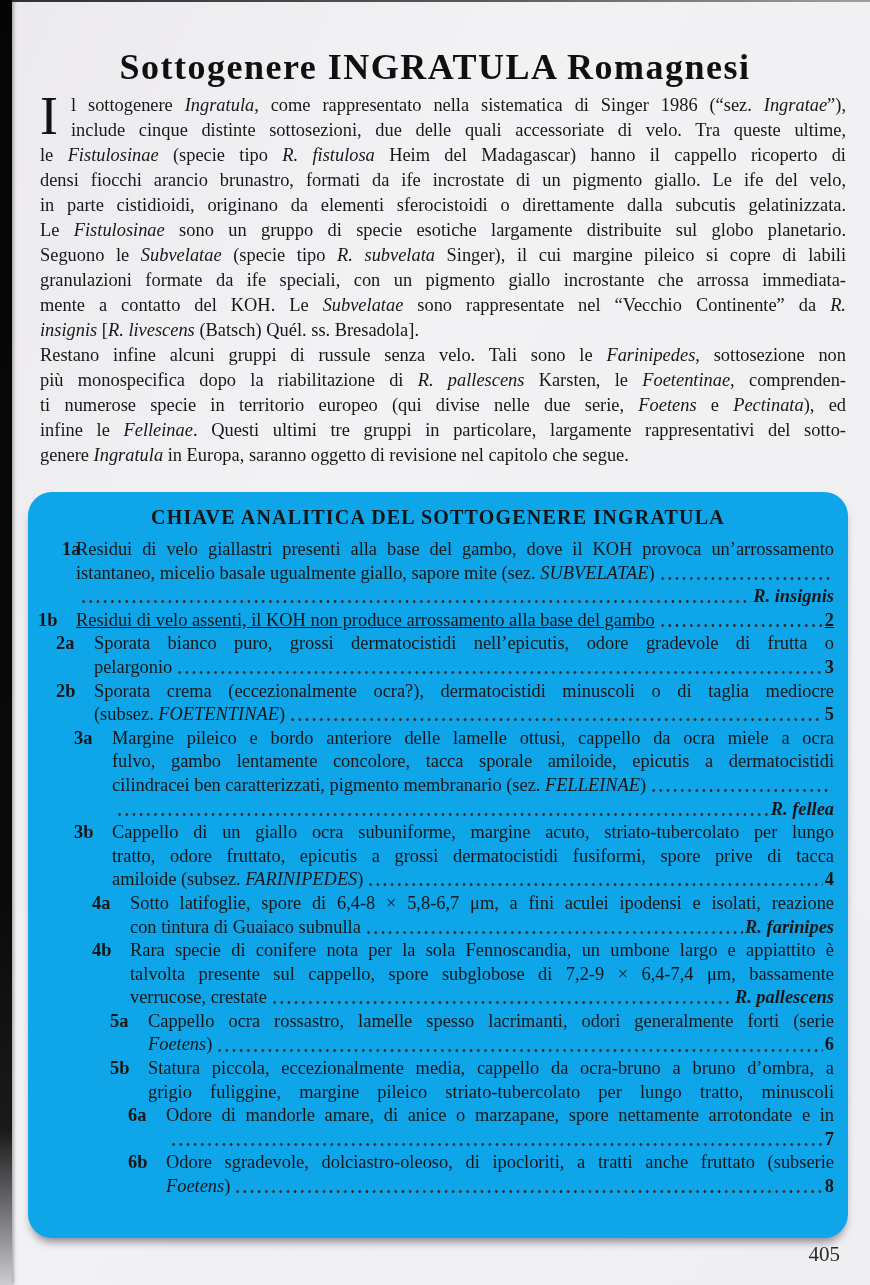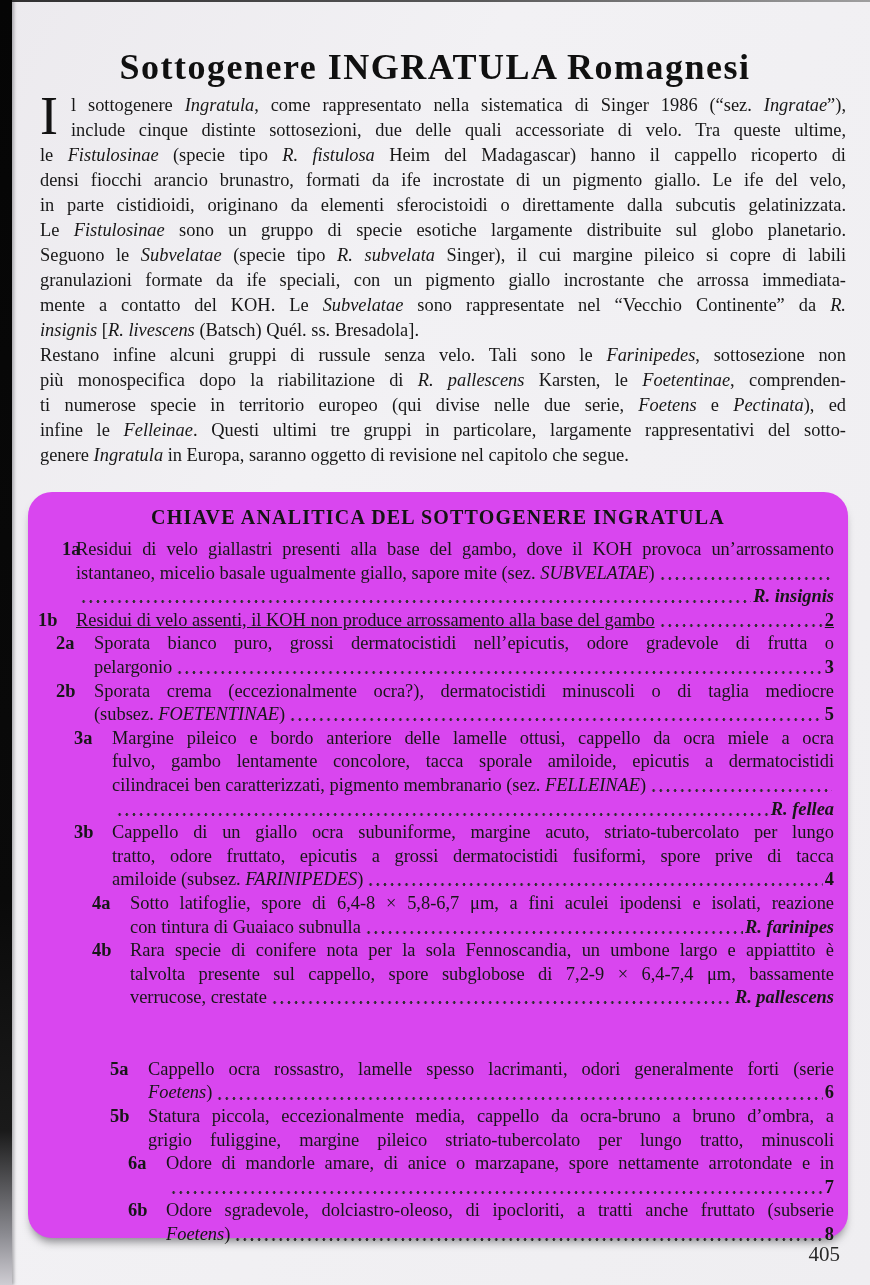--- a/index.html
+++ b/index.html
@@ -31,21 +31,21 @@
   .pline { height:25px; line-height:25px; overflow:hidden; }
   .j { text-align:justify; text-align-last:justify; -moz-text-align-last:justify; }
   .indent1 { padding-left:31px; }
   .drop-cap {
     position:absolute; left:0; top:-3px; font-size:54px; line-height:52px;
     font-weight:normal; color:#121212;
   }
   .it { font-style:italic;text-align:right; }
   .key-box {
     position:absolute; left:28px; top:492px; width:820px; height:746px;
-    background:#d946ef; border-radius:24px;
+    background:#0ea5e9; border-radius:24px;
     box-shadow: 0 7px 8px -3px rgba(55,55,60,.55);
   }
   .key-heading {
     margin-top:14px; text-align:center; font-weight:bold; font-size:20px;
     letter-spacing:1.2px; color:#141414;
   }
   .key-entries { margin-top:9px; padding:0 14px 0 10px; font-size:18.4px; }
   .kentry { position:relative; }
   .klabel { position:absolute; top:0; font-weight:bold; line-height:23.6px; }
   .kline { height:23.6px; line-height:23.6px; overflow:hidden; }
@@ -167,21 +167,21 @@
       <div class="kentry" style="padding-left: 92px;">
         <span class="klabel" style="left: 54px;">4b</span>
         <div class="kline j"><span>Rara specie di conifere nota per la sola Fennoscandia, un umbone largo e appiattito è</span></div>
         <div class="kline j"><span>talvolta presente sul cappello, spore subglobose di 7,2-9 × 6,4-7,4 μm, bassamente</span></div>
         <div class="kline krow">
           <span class="ktxt"><span>verrucose, crestate</span></span>
           <span class="dots"></span>
           <span class="ktarget it">R. pallescens</span>
         </div>
       </div>
-      <div class="kentry" style="padding-left: 110px; margin-top: 48px;">
+      <div class="kentry" style="padding-left: 110px;">
         <span class="klabel" style="left: 72px;">5a</span>
         <div class="kline j"><span>Cappello ocra rossastro, lamelle spesso lacrimanti, odori generalmente forti (serie</span></div>
         <div class="kline krow">
           <span class="ktxt"><span class="it">Foetens</span><span>) </span></span>
           <span class="dots"></span>
           <span class="ktarget">6</span>
         </div>
       </div>
       <div class="kentry" style="padding-left: 110px;">
         <span class="klabel" style="left: 72px;">5b</span>

